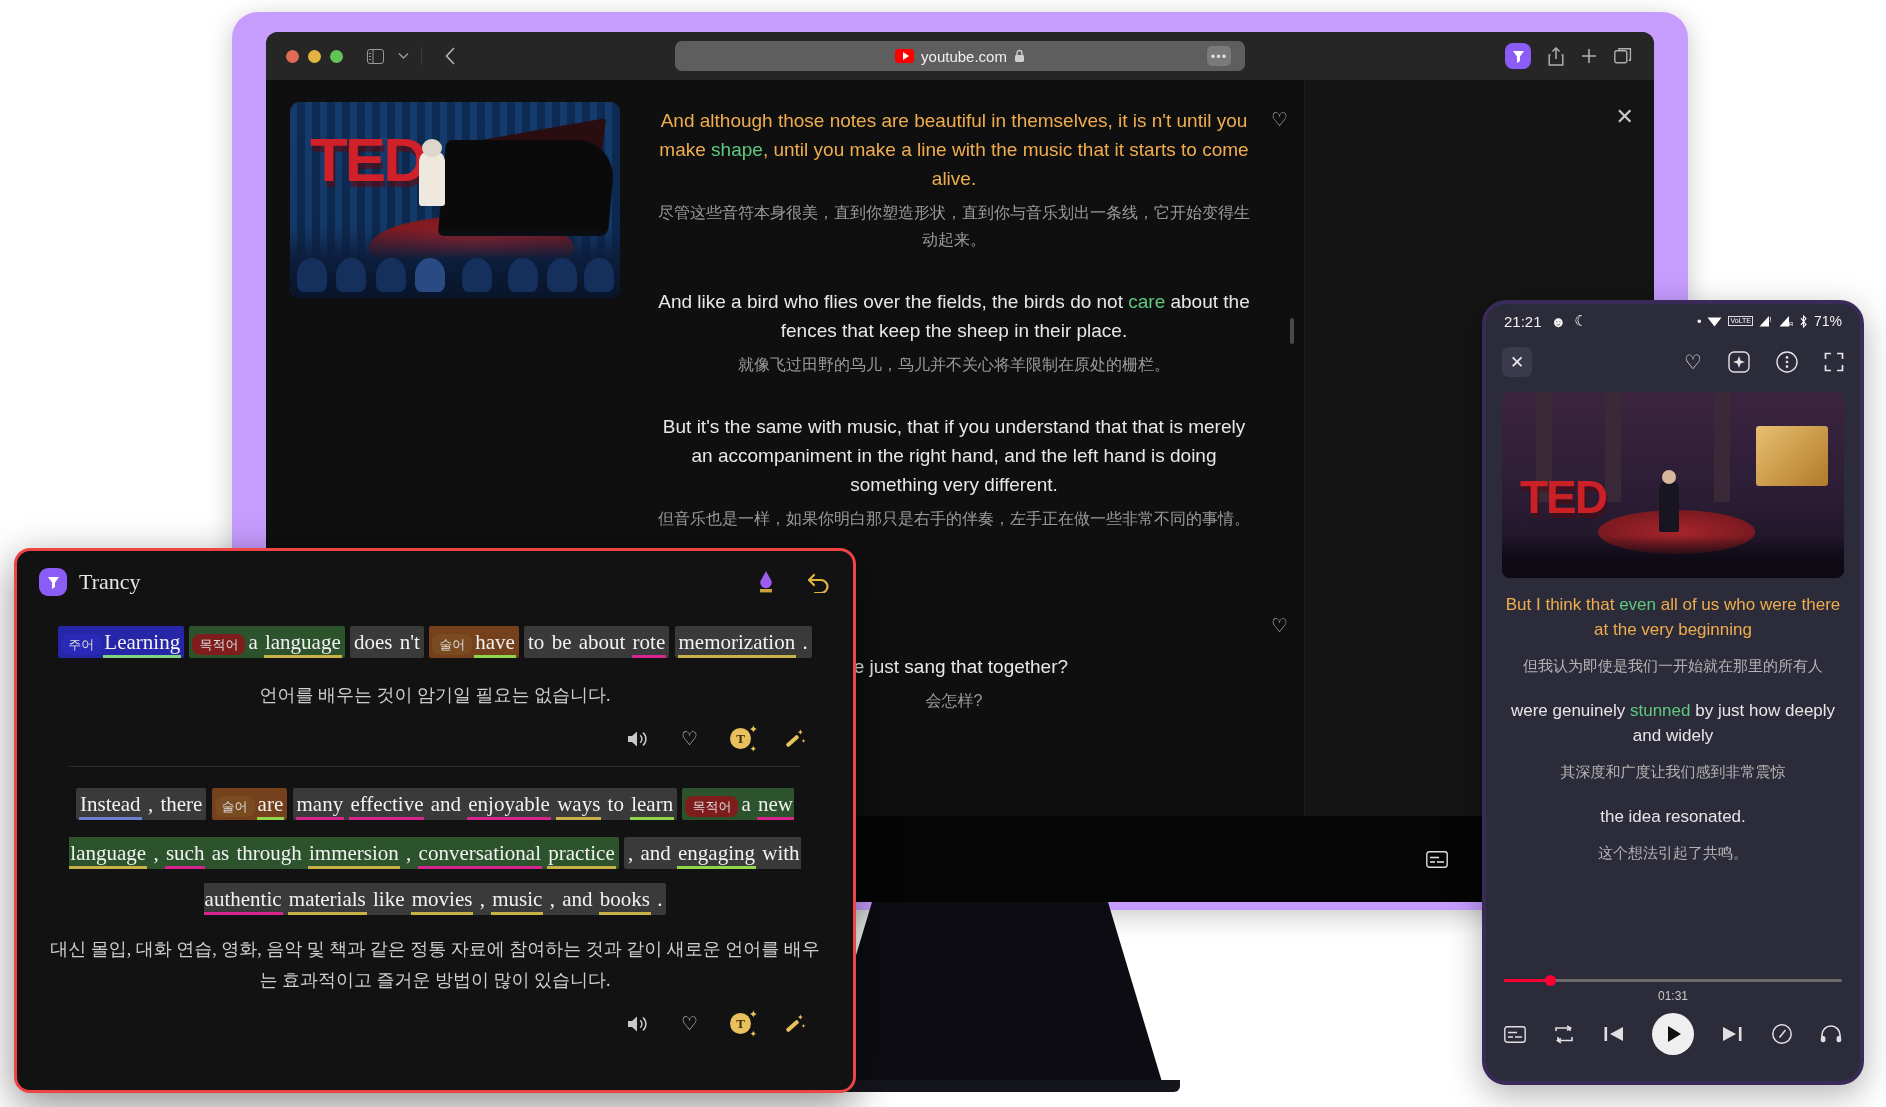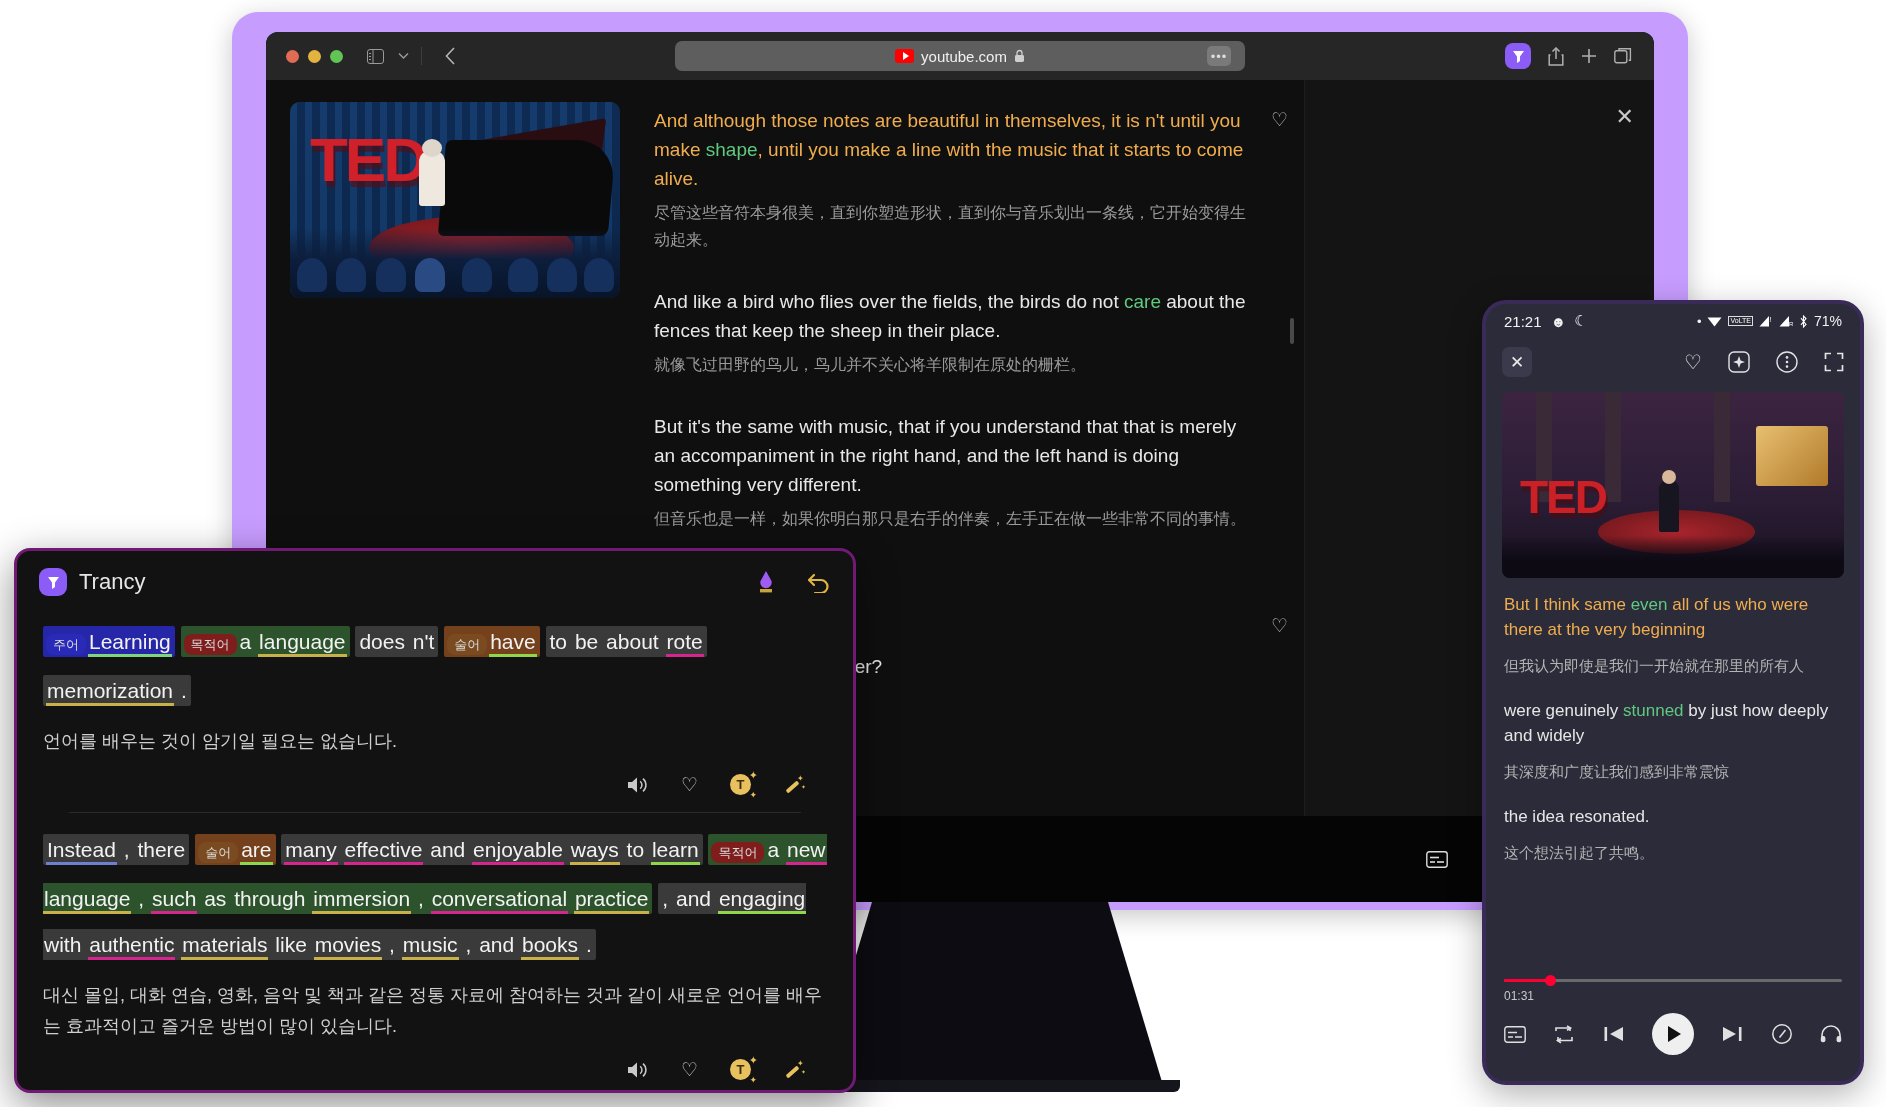--- a/index.html
+++ b/index.html
@@ -2,21 +2,21 @@
 <html><head>
 <meta charset="utf-8">
 <style>
   * { box-sizing: border-box; margin: 0; padding: 0; }
   html, body {
     width: 1886px; height: 1107px;
     background: #ffffff;
     font-family: "Liberation Sans", sans-serif;
     overflow: hidden;
   }
-  #stage { position: relative; width: 1846px; height: 1107px; background:#fff; }
+  #stage { position: relative; width: 1846px; height: 1107px; background:#fff;text-align:center; }
 
   
   .laptop-bezel {
     position: absolute; left: 232px; top: 12px;
     width: 1456px; height: 898px;
     background: #c79cff;
     border-radius: 26px;
     box-shadow: 0 6px 26px rgba(0,0,0,.22);
   }
   .laptop-screen {
@@ -119,22 +119,22 @@
   .ctl { color:#dcdcdc; display:flex; align-items:center; justify-content:center; }
   .play-big {
     width:46px;height:46px;border-radius:50%;background:#efefef;
     display:flex;align-items:center;justify-content:center;
   }
   .play-big i { width:0;height:0;border-left:15px solid #111;border-top:9px solid transparent;border-bottom:9px solid transparent; margin-left:4px; }
 
   
   .trancy {
     position:absolute; left:14px; top:548px; width:842px; height:545px;
-    background:#121212; border:3px solid #701a75; border-radius:16px;
-    box-shadow: 0 12px 40px rgba(0,0,0,.45); overflow:hidden;
+    background:#121212; border:3px solid #ef4444; border-radius:16px;
+    box-shadow: 0 12px 40px rgba(0,0,0,.45); overflow:hidden;font-family:Liberation Serif, serif;
   }
   .trancy-head { height:62px; display:flex; align-items:center; padding:0 22px; }
   .trancy-logo { width:28px;height:28px;border-radius:9px;background:#8b5cf6;
     display:flex;align-items:center;justify-content:center;margin-right:12px; }
   .trancy-title { color:#e6e6e6; font-size:22px; }
   .trancy-head-right { margin-left:auto; display:flex; align-items:center; gap:30px; }
   .trancy-body { padding: 6px 26px 0 26px; }
   .sent { font-size:21px; line-height:46px; color:#f2f2f2; }
   .tok { padding:2px 1px; }
   .tag { font-size:13px; padding:3px 7px; border-radius:8px; color:#dcdcdc; margin-right:2px; }
@@ -561,21 +561,21 @@
       <div class="screenled"></div>
       <div class="ted2">TED</div>
       <div class="disc"></div>
       <div class="spk"></div>
       <div class="crowd"></div>
     </div>
 
     <div class="ph-cues">
       <div class="ph-cue active">
         <div class="en">
-          <span>But I think same </span><span class="kw">even</span><span> all of us who were there at the very beginning</span>
+          <span>But I think that </span><span class="kw">even</span><span> all of us who were there at the very beginning</span>
         </div>
         <div class="zh">但我认为即使是我们一开始就在那里的所有人</div>
       </div>
       <div class="ph-cue">
         <div class="en">
           <span>were genuinely </span><span class="kw">stunned</span><span> by just how deeply and widely</span>
         </div>
         <div class="zh">其深度和广度让我们感到非常震惊</div>
       </div>
       <div class="ph-cue">

